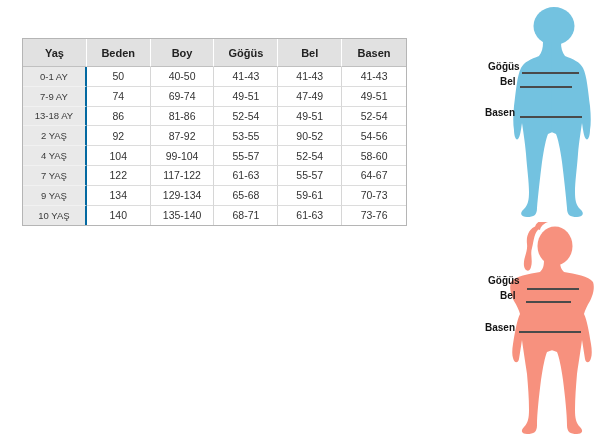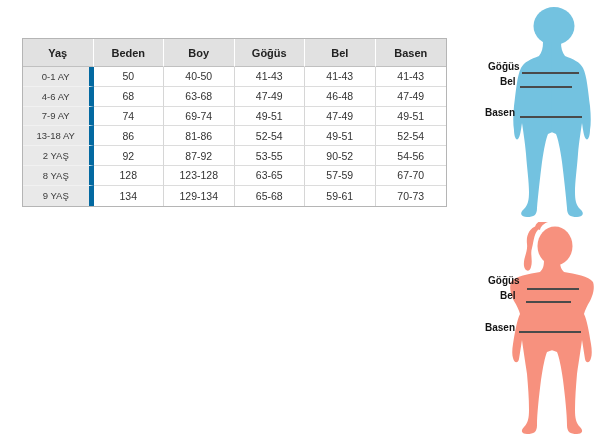--- a/index.html
+++ b/index.html
@@ -1,35 +1,35 @@
 <!DOCTYPE html>
 <html><head>
 <meta charset="utf-8">
 <style>
   html,body{margin:0;padding:0;background:#fff;}
   .screen{position:relative;width:600px;height:445px;background:#ffffff;overflow:hidden;
           font-family:"Liberation Sans",sans-serif;}
   
-  table.size-table{position:absolute;left:22px;top:38px;width:425px;
+  table.size-table{position:absolute;left:22px;top:38px;width:385px;
     border-collapse:separate;border-spacing:0;table-layout:fixed;
     border:1px solid #b5b5b5;}
   table.size-table th{
     height:28px;background:#e1e1e1;font-size:11px;font-weight:bold;color:#222;
     border-right:1px solid #ffffff;border-bottom:1px solid #c0c0c0;
     padding:0;text-align:center;vertical-align:middle;box-sizing:border-box;}
   table.size-table th:last-child{border-right:none;}
   table.size-table td{
     height:19.8px;background:#ffffff;font-size:10.5px;color:#333;
     border-right:1px solid #d6d6d6;border-bottom:1px solid #dcdcdc;
     padding:0;text-align:center;vertical-align:middle;box-sizing:border-box;}
   table.size-table td:last-child{border-right:none;}
   table.size-table tr:last-child td{border-bottom:none;}
   table.size-table td.rowhead{
     background:#e9e9e9;font-size:9.5px;color:#3a3a3a;
-    border-right:5px solid #0369a1;border-bottom:1px solid #f1f1f1;}
+    border-right:2px solid #0369a1;border-bottom:1px solid #f1f1f1;}
   
   .fig{position:absolute;}
   
   .mlabel{position:absolute;font-size:10px;font-weight:bold;color:#141414;
           line-height:10px;white-space:nowrap;z-index:3;}
   .mline{position:absolute;height:2px;background:#4a4a4a;z-index:3;}
 </style>
 </head>
 <body>
 
@@ -49,28 +49,20 @@
     <tbody id="table-body">
         <tr>
           <td class="rowhead">0-1 AY</td>
           <td>50</td>
           <td>40-50</td>
           <td>41-43</td>
           <td>41-43</td>
           <td>41-43</td>
         </tr>
         <tr>
-          <td class="rowhead">4-6 AY</td>
-          <td>68</td>
-          <td>63-68</td>
-          <td>47-49</td>
-          <td>46-48</td>
-          <td>47-49</td>
-        </tr>
-        <tr>
           <td class="rowhead">7-9 AY</td>
           <td>74</td>
           <td>69-74</td>
           <td>49-51</td>
           <td>47-49</td>
           <td>49-51</td>
         </tr>
         <tr>
           <td class="rowhead">13-18 AY</td>
           <td>86</td>
@@ -81,34 +73,50 @@
         </tr>
         <tr>
           <td class="rowhead">2 YAŞ</td>
           <td>92</td>
           <td>87-92</td>
           <td>53-55</td>
           <td>90-52</td>
           <td>54-56</td>
         </tr>
         <tr>
-          <td class="rowhead">8 YAŞ</td>
-          <td>128</td>
-          <td>123-128</td>
-          <td>63-65</td>
-          <td>57-59</td>
-          <td>67-70</td>
+          <td class="rowhead">4 YAŞ</td>
+          <td>104</td>
+          <td>99-104</td>
+          <td>55-57</td>
+          <td>52-54</td>
+          <td>58-60</td>
+        </tr>
+        <tr>
+          <td class="rowhead">7 YAŞ</td>
+          <td>122</td>
+          <td>117-122</td>
+          <td>61-63</td>
+          <td>55-57</td>
+          <td>64-67</td>
         </tr>
         <tr>
           <td class="rowhead">9 YAŞ</td>
           <td>134</td>
           <td>129-134</td>
           <td>65-68</td>
           <td>59-61</td>
           <td>70-73</td>
+        </tr>
+        <tr>
+          <td class="rowhead">10 YAŞ</td>
+          <td>140</td>
+          <td>135-140</td>
+          <td>68-71</td>
+          <td>61-63</td>
+          <td>73-76</td>
         </tr>
       </tbody>
   </table>
 
   <svg class="fig" style="left:502px;top:6px" width="100" height="216" viewBox="0 0 100 216">
     <g fill="#73C2E0">
       <ellipse cx="52" cy="20" rx="20.5" ry="19"></ellipse>
       <path id="boyhalf" d="M 50.5 36 L 41 36 C 41 42 40 46 37 50 C 29 53 22 56 19 62
         C 15 70 14 85 12 100 C 11 110 11 118 12 124 C 12 130 14 135 16 133
         C 18 131 19 124 20 117 C 21 124 23 136 24 148 C 25 162 27 176 27 186

